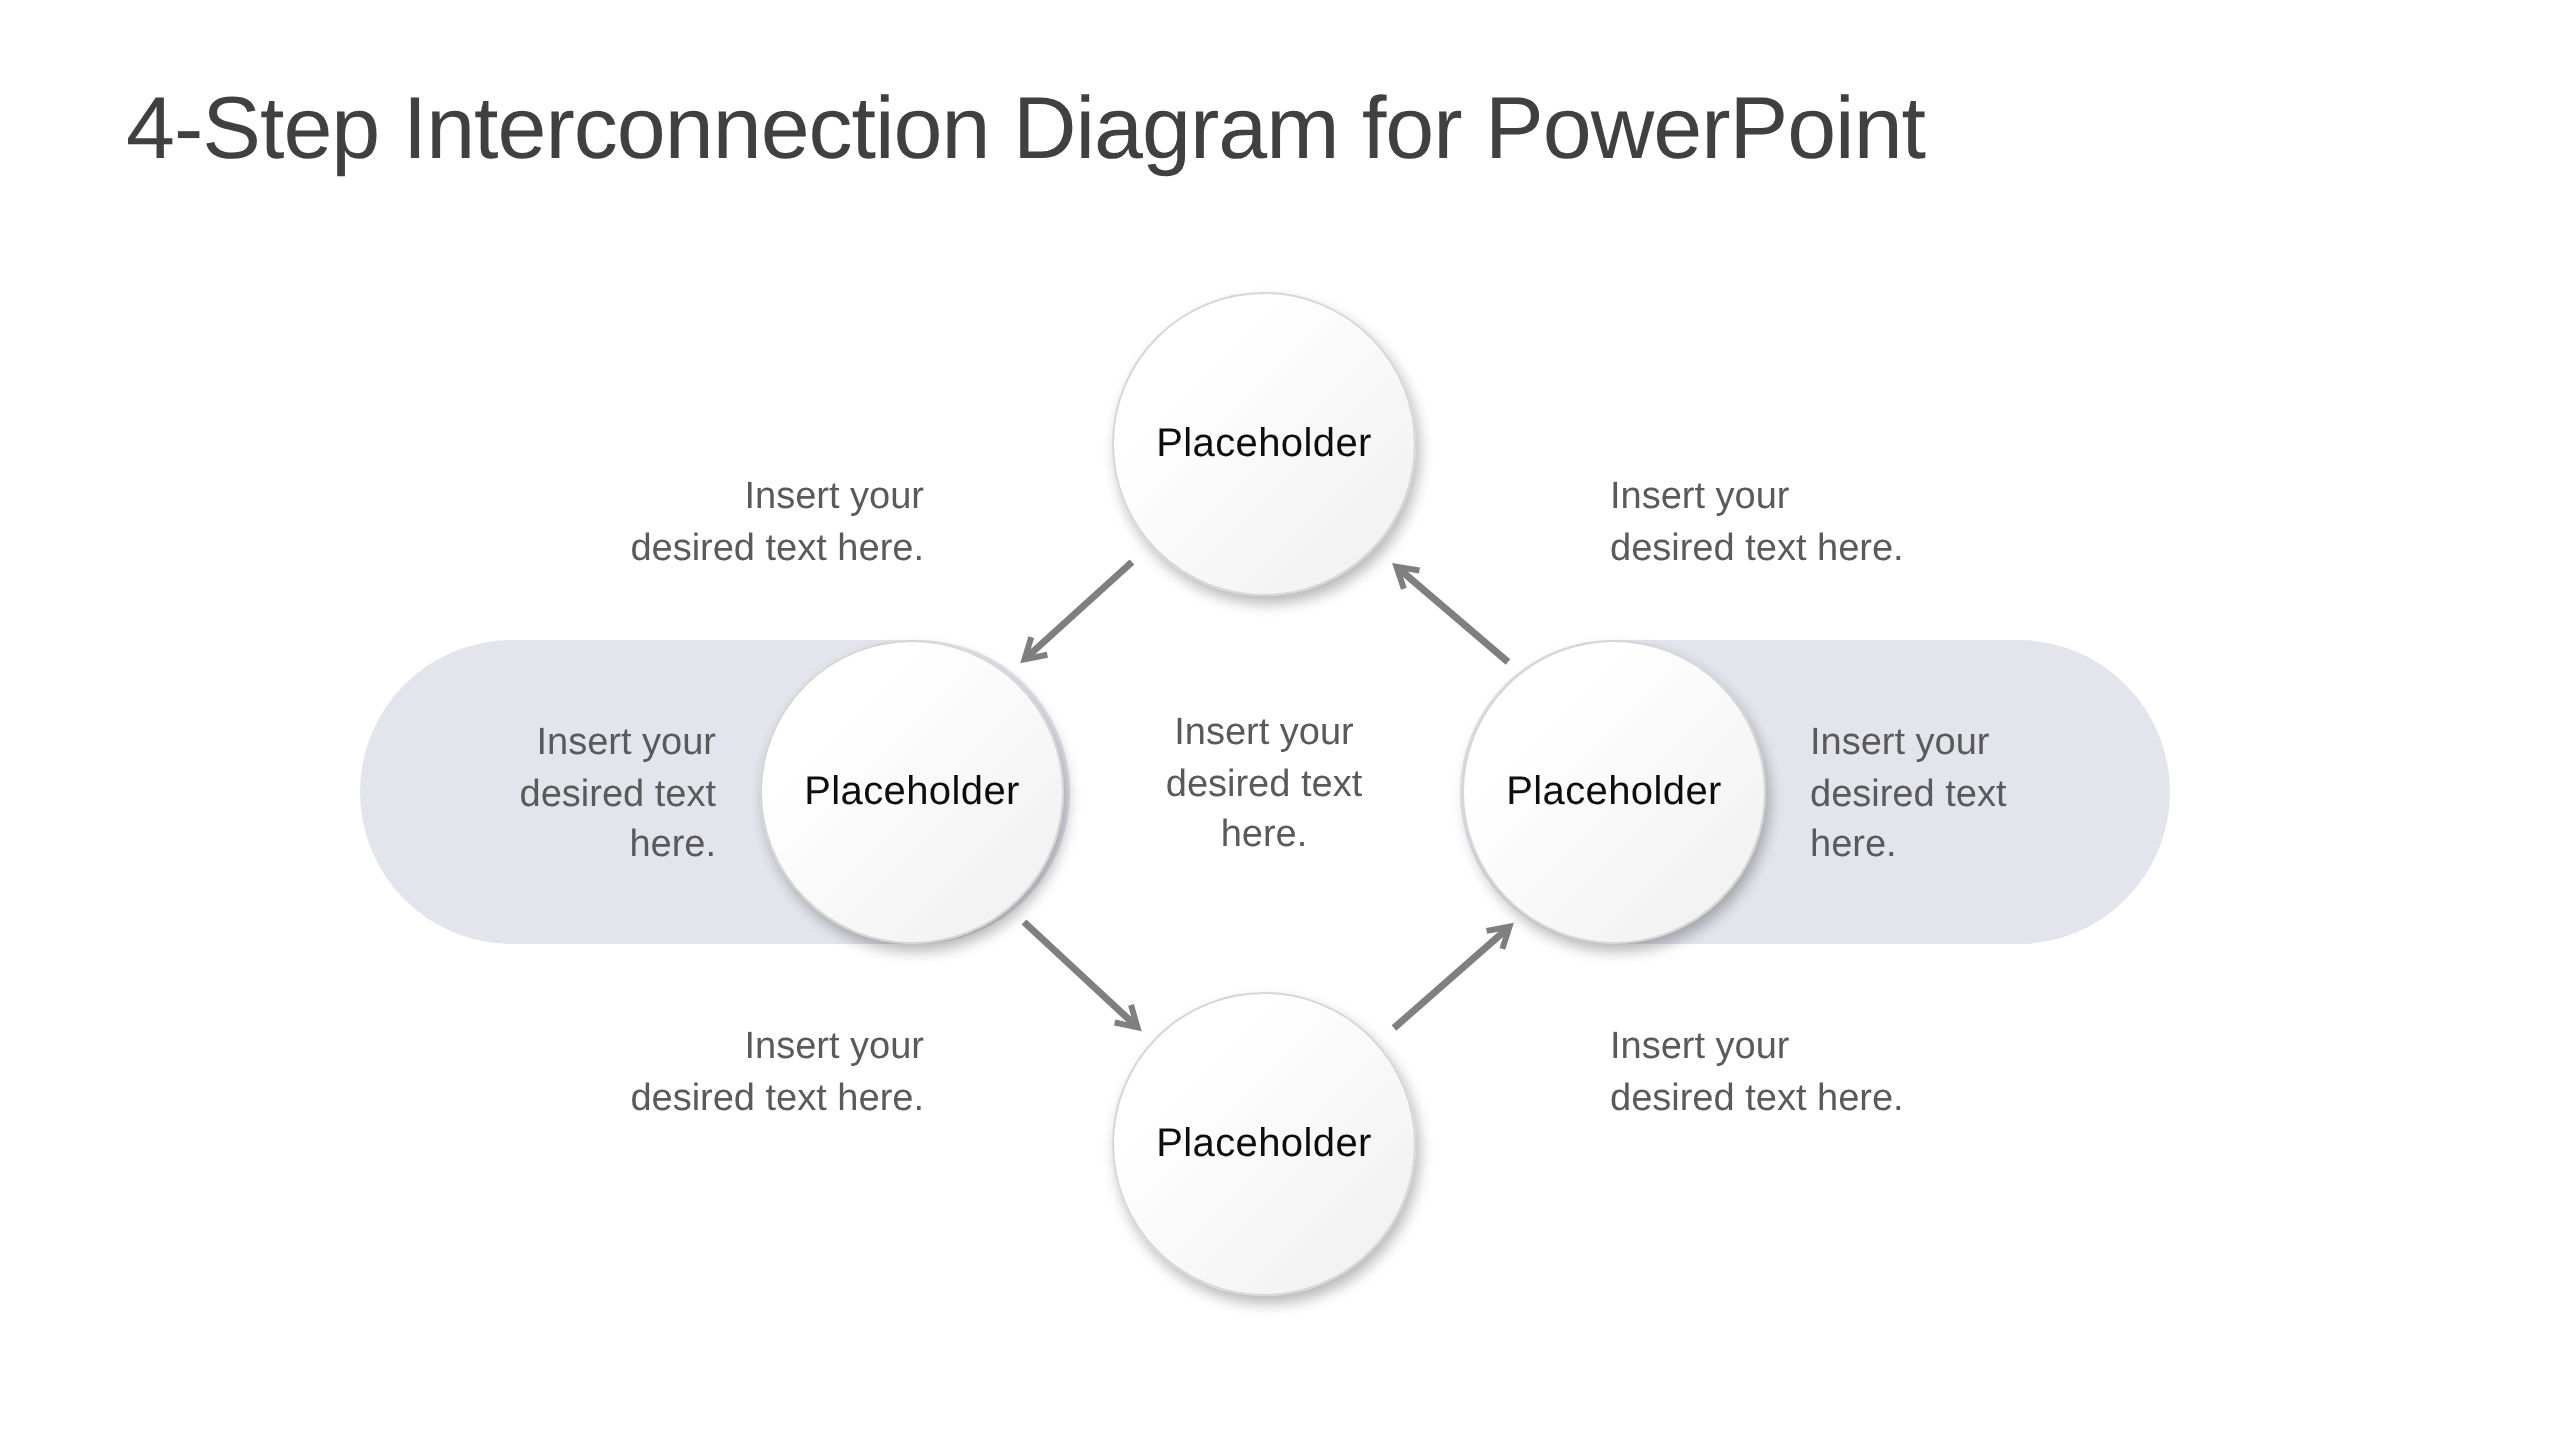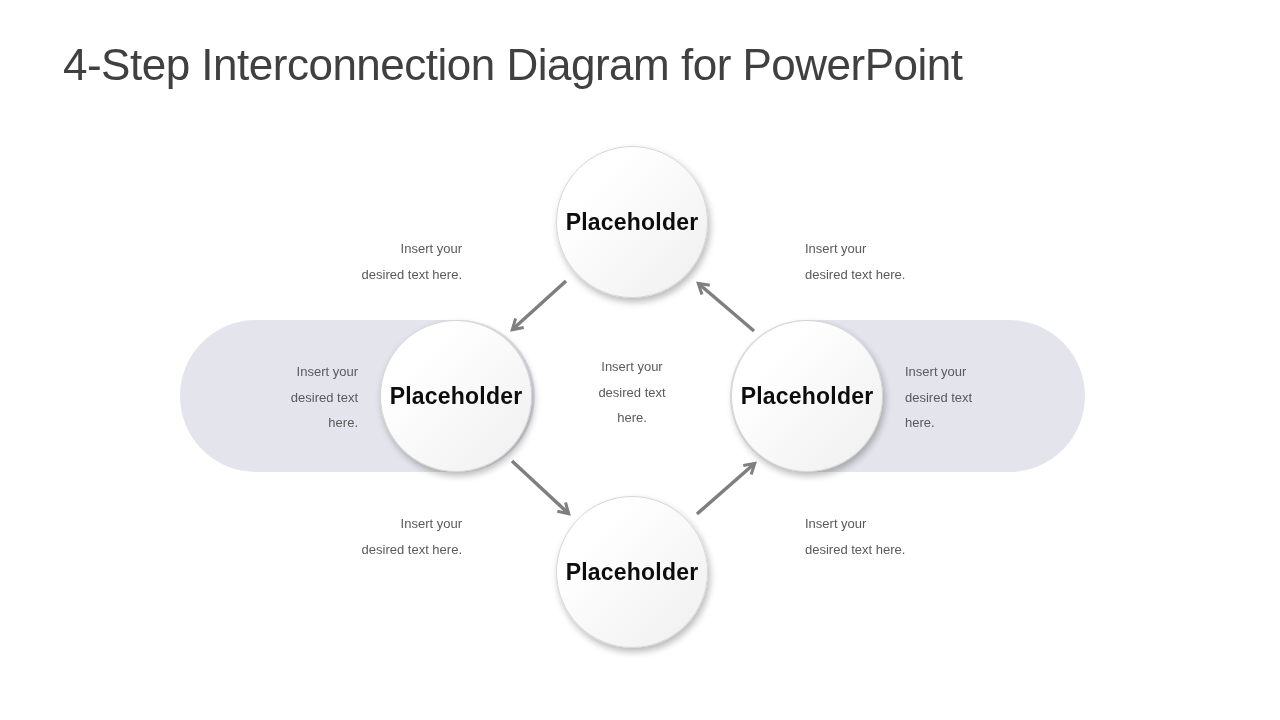--- a/index.html
+++ b/index.html
@@ -54,29 +54,29 @@
     box-shadow: 2px 4px 7px rgba(0,0,0,0.28);
     display: flex;
     align-items: center;
     justify-content: center;
   }
   .node-top    { left: 556px; top: 146px; }
   .node-left   { left: 380px; top: 320px; }
   .node-right  { left: 731px; top: 320px; }
   .node-bottom { left: 556px; top: 496px; }
   .node-label {
-    font-size: 23px;
-    font-weight: 700;
+    font-size: 20px;
+    font-weight: 400;
     color: var(--circle-text, #0d0d0d);
     letter-spacing: 0.2px;
     text-align: center;
   }
   .text-label {
     position: absolute;
-    font-size: 13px;
+    font-size: 19px;
     line-height: 25.5px;
     font-weight: 300;
     color: var(--label-text, #5a5a5a);
   }
   .lbl-top-left     { left: 302px; top: 236px; width: 160px; text-align: right; }
   .lbl-top-right    { left: 805px; top: 236px; width: 170px; text-align: left; }
   .lbl-bottom-left  { left: 302px; top: 511px; width: 160px; text-align: right; }
   .lbl-bottom-right { left: 805px; top: 511px; width: 170px; text-align: left; }
   .lbl-left-pill    { left: 218px; top: 359px; width: 140px; text-align: right; }
   .lbl-right-pill   { left: 905px; top: 359px; width: 140px; text-align: left; }

